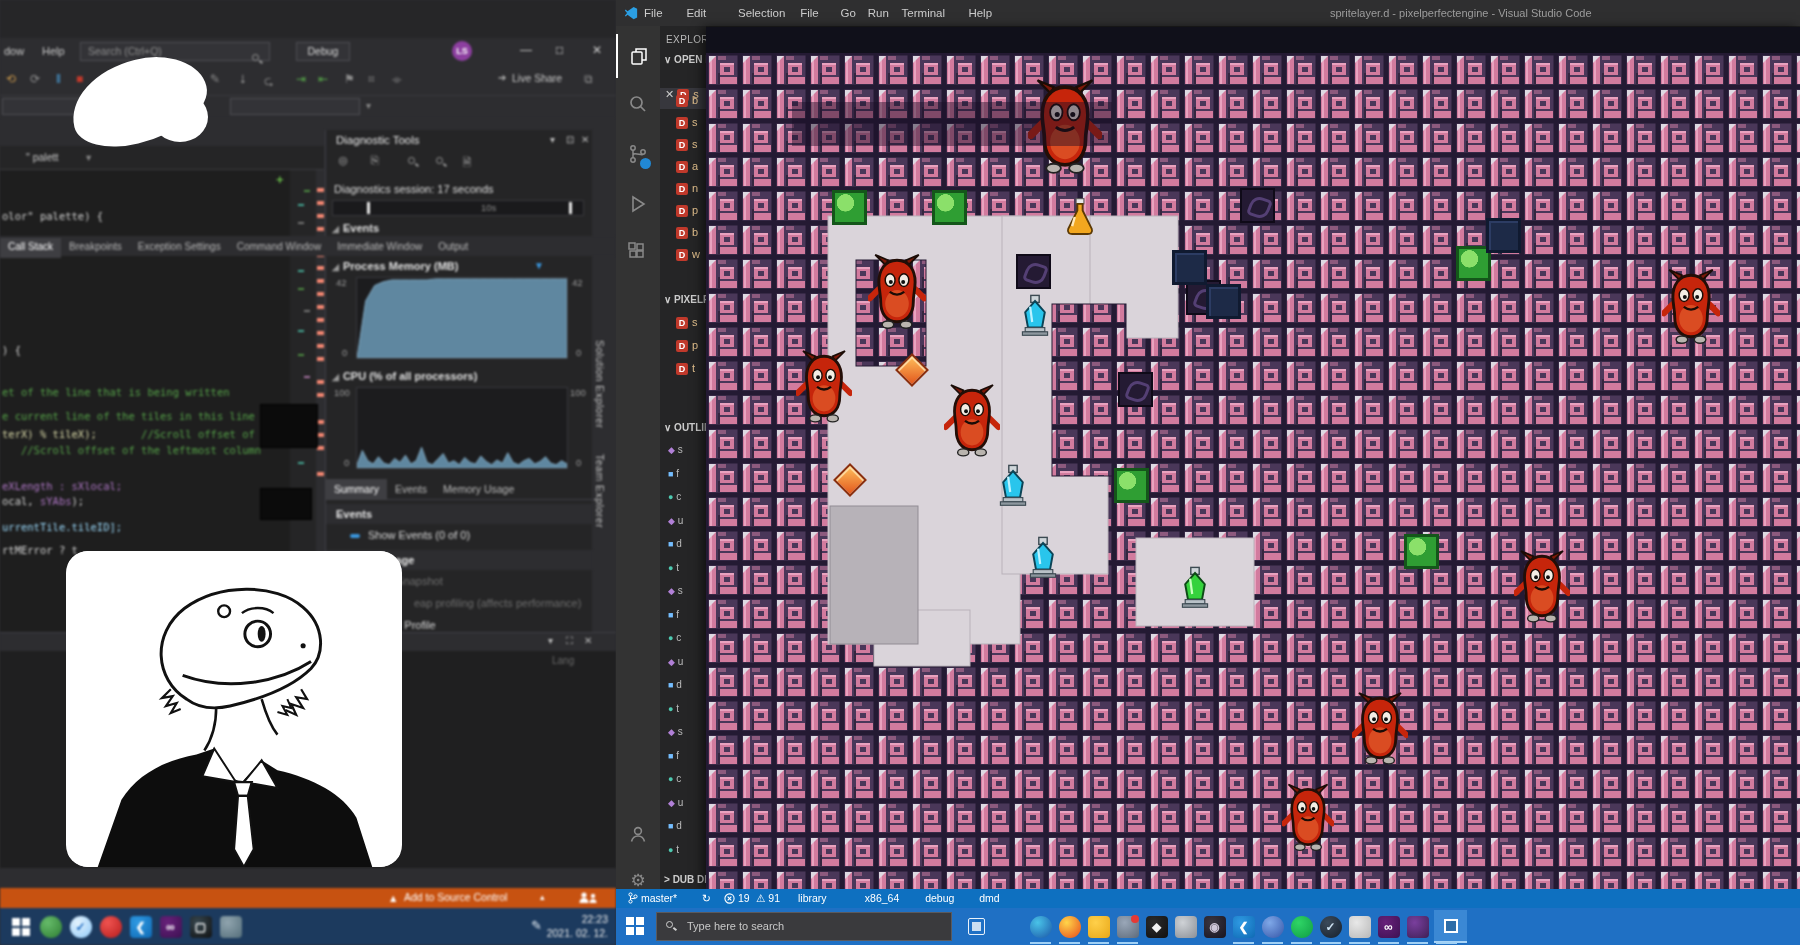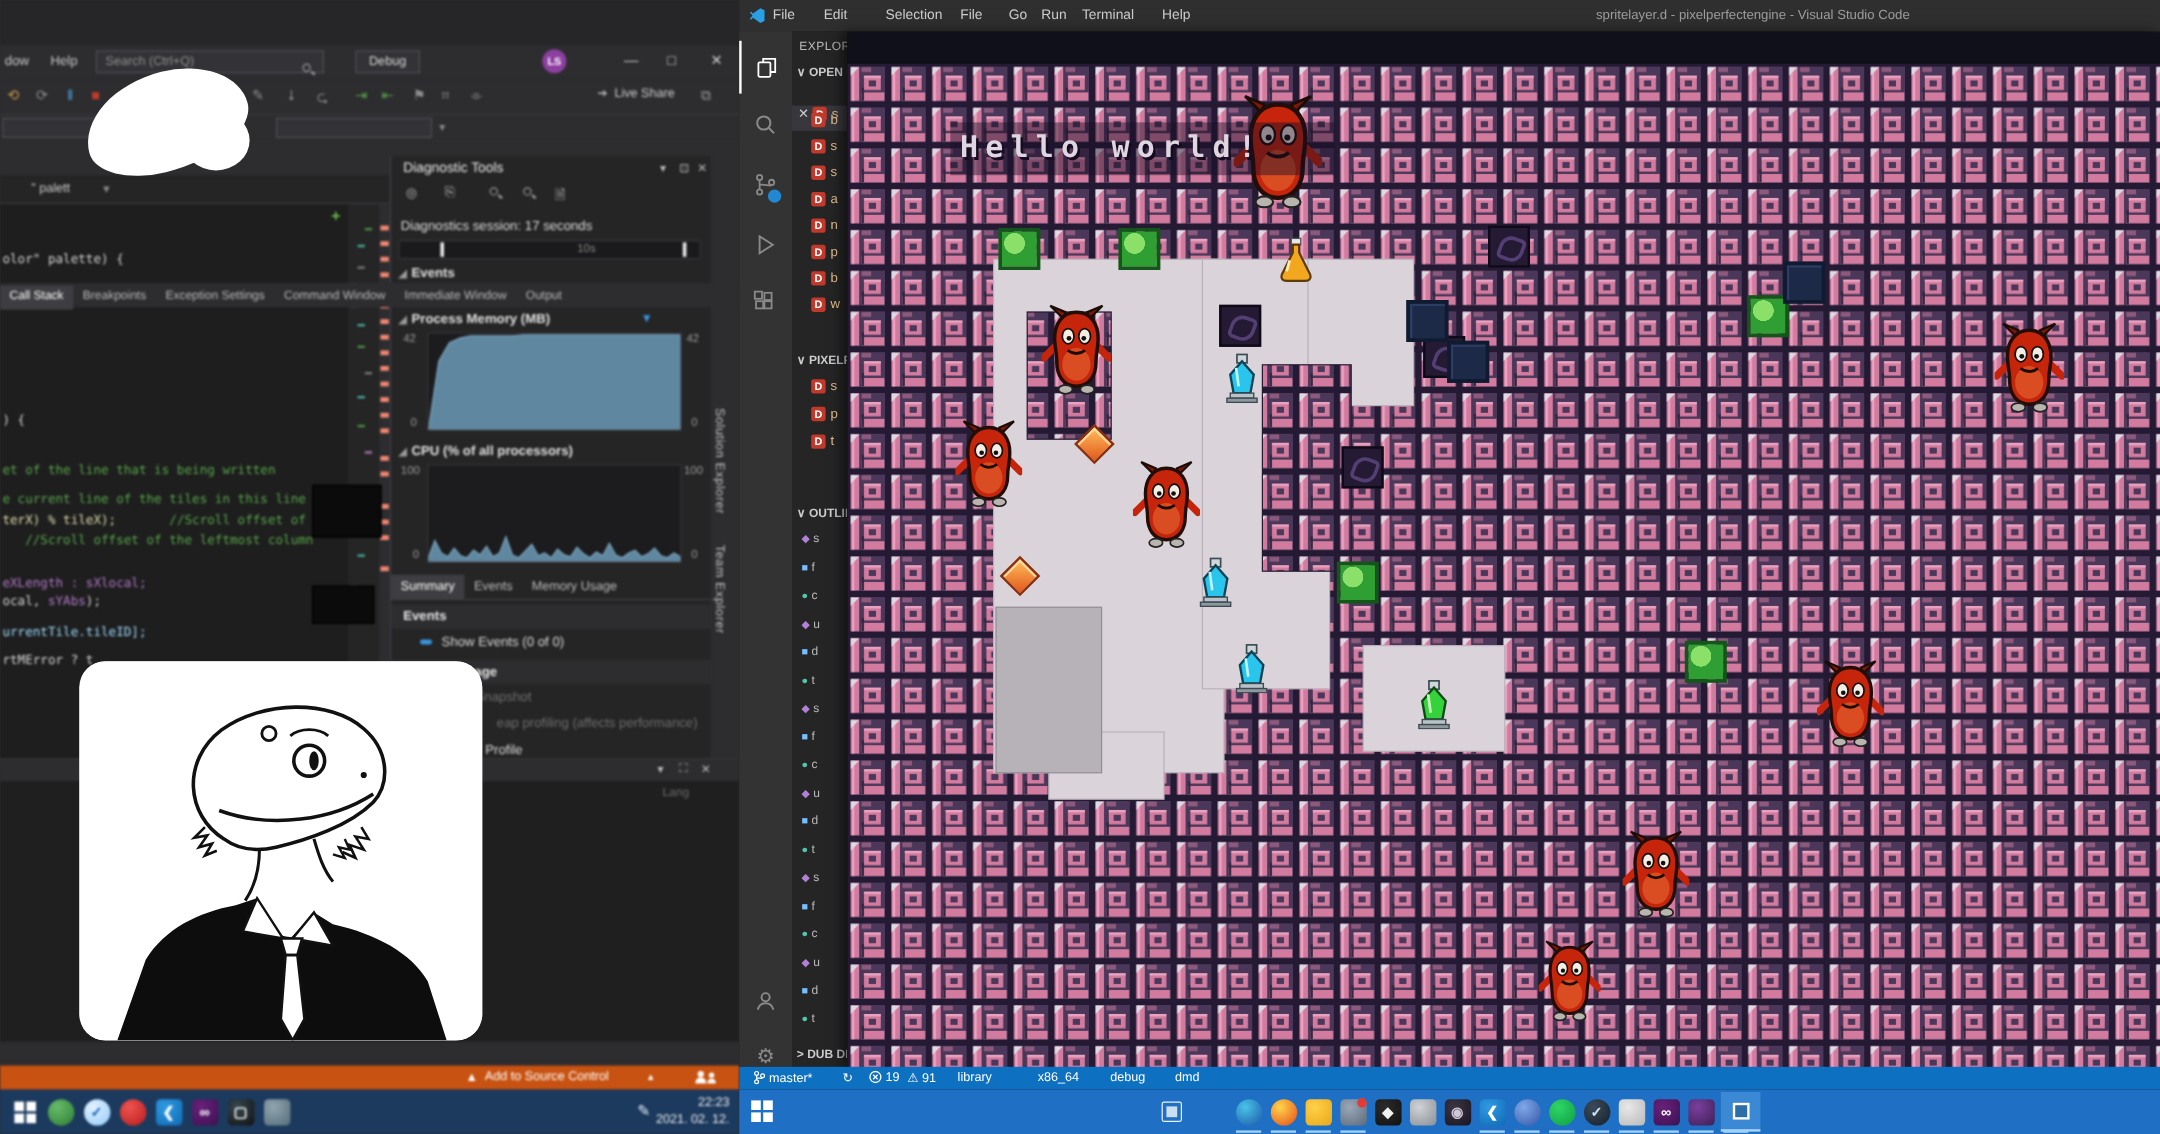--- a/index.html
+++ b/index.html
@@ -607,21 +607,20 @@
             <div class="slime" style="left: 698px; top: 481px;"></div>
             <div class="geartile" style="left: 534px; top: 135px;"></div>
             <div class="geartile" style="left: 480px; top: 227px;"></div>
             <div class="geartile" style="left: 412px; top: 319px;"></div>
             <div class="geartile" style="left: 310px; top: 201px;"></div>
             <div class="navytile" style="left: 466px; top: 197px;"></div>
             <div class="navytile" style="left: 500px; top: 231px;"></div>
             <div class="navytile" style="left: 780px; top: 165px;"></div>
           </div>
         <div id="hello-band"></div>
-        <div id="hello-text">Hello world!</div>
       </div>
     </div>
 
     <div id="vsc-status">
       <span class="st-item" style="left:12px">
         <svg width="10" height="12" viewBox="0 0 10 12" style="vertical-align:-2px">
             <circle cx="2.5" cy="2.5" r="1.6" fill="none" stroke="#fff"></circle>
             <circle cx="2.5" cy="9.5" r="1.6" fill="none" stroke="#fff"></circle>
             <circle cx="7.5" cy="4.5" r="1.6" fill="none" stroke="#fff"></circle>
             <path d="M2.5 4 V8 M2.5 7 C2.5 5.5 7.5 7.5 7.5 6" stroke="#fff" fill="none"></path>
@@ -640,20 +639,24 @@
       <span id="status-items"><span class="st-item" style="left: 182px;">library</span><span class="st-item" style="left: 248.8px;">x86_64</span><span class="st-item" style="left: 309.2px;">debug</span><span class="st-item" style="left: 363.2px;">dmd</span></span>
     </div>
 
     <div id="right-taskbar">
       <div id="start-btn">
         <div style="left:0;top:0"></div>
           <div style="left:10px;top:0"></div>
           <div style="left:0;top:10px"></div>
           <div style="left:10px;top:10px"></div>
       </div>
+      <div id="tb-search">
+        <span class="minimag"></span>
+        <span>Type here to search</span>
+      </div>
       <div id="taskview"></div>
       <div id="right-tb-icons">
           <div class="tb-icon" style="left: 412px;">
             <div style="width: 22px; height: 22px; display: flex; align-items: center; justify-content: center; font-size: 12px; font-weight: bold; background: radial-gradient(circle at 35% 30%, rgb(73, 195, 232), rgb(27, 87, 168)); border-radius: 50%; color: rgb(255, 255, 255);"></div>
           </div>
           <div class="tb-under" style="left: 414px; width: 21px; position: absolute; top: 34px; height: 2px; background: rgb(159, 208, 245);"></div>
           <div class="tb-icon" style="left: 441px;">
             <div style="width: 22px; height: 22px; display: flex; align-items: center; justify-content: center; font-size: 12px; font-weight: bold; background: radial-gradient(circle at 35% 30%, rgb(255, 213, 74), rgb(230, 74, 25)); border-radius: 50%; color: rgb(255, 255, 255);"></div>
           </div>
           <div class="tb-under" style="left: 443px; width: 21px; position: absolute; top: 34px; height: 2px; background: rgb(159, 208, 245);"></div>

